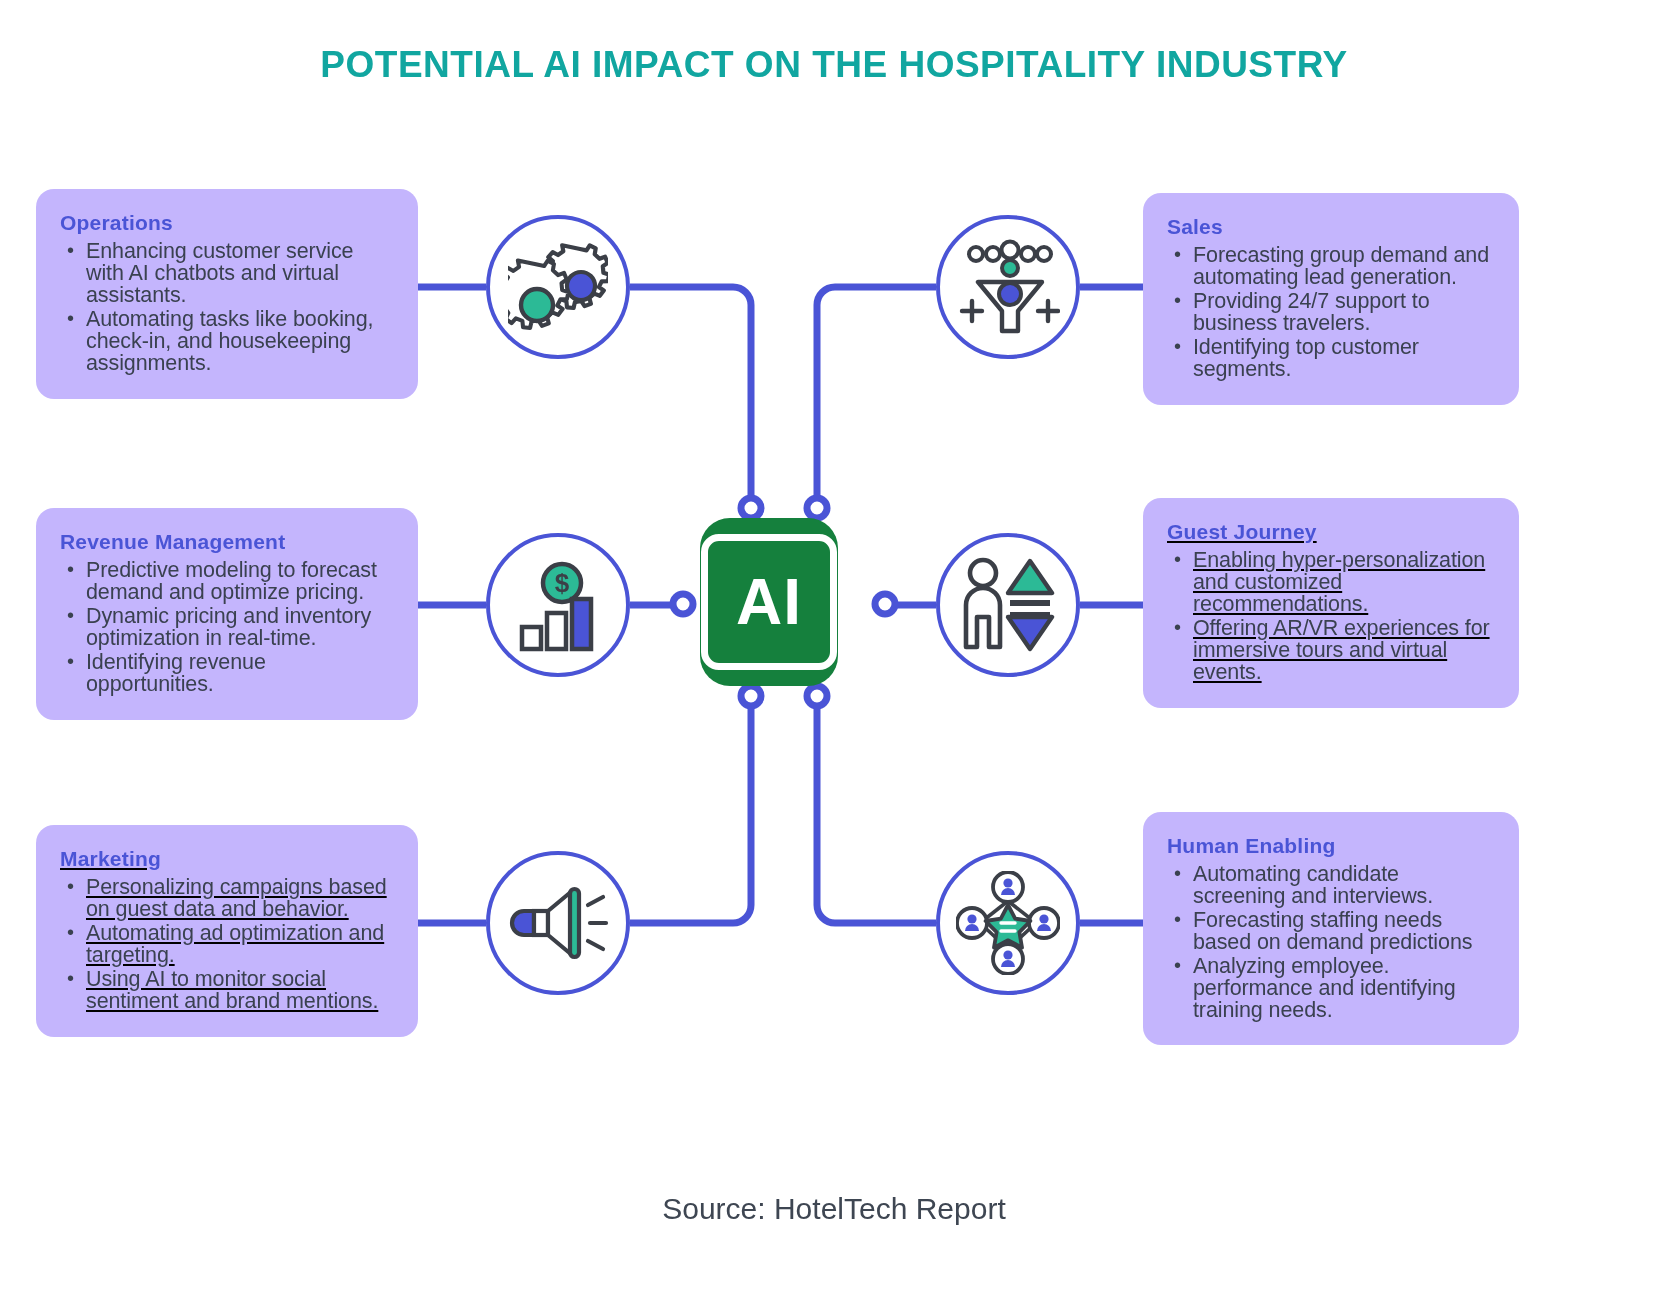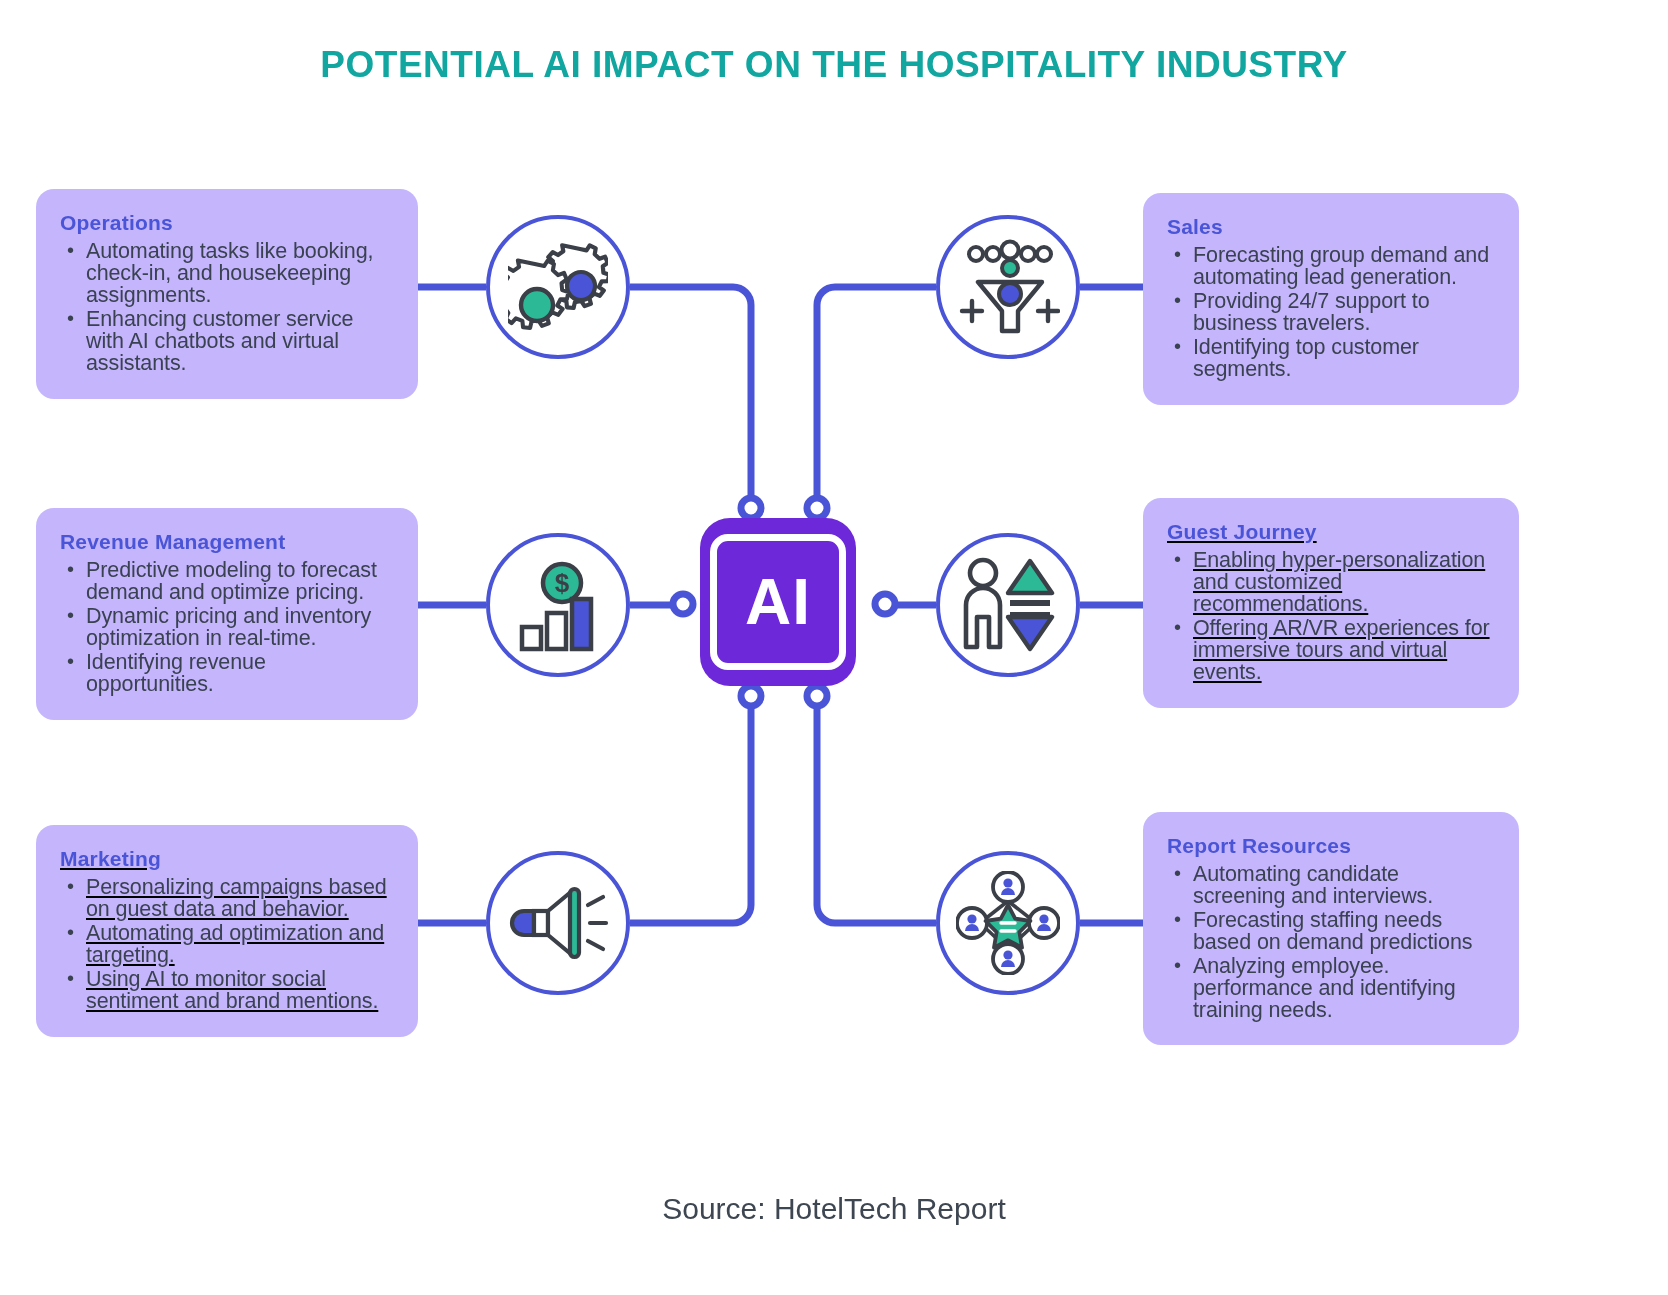--- a/index.html
+++ b/index.html
@@ -123,24 +123,24 @@
   #node-guest      { left: 936px;  top: 533px; }
   #node-hr         { left: 936px;  top: 851px; }
 
   .icon-node svg { display: block; }
 
   
   #ai-chip {
     position: absolute;
     left: 700px;
     top: 518px;
-    width: 156px;
+    width: 138px;
     height: 168px;
     border-radius: 30px;
-    background: #6d28d9;
+    background: #15803d;
     display: flex;
     align-items: center;
     justify-content: center;
     box-sizing: border-box;
   }
   #ai-chip .inner {
     width: 136px;
     height: 136px;
     border-radius: 18px;
     border: 7px solid #ffffff;
@@ -200,22 +200,22 @@
 
   <div id="ai-chip">
     <div class="inner">
       <span class="ai-label">AI</span>
     </div>
   </div>
 
   <div class="card left" id="card-operations">
     <div class="card-title">Operations</div>
     <ul>
+      <li>Enhancing customer service with AI chatbots and virtual assistants.</li>
       <li>Automating tasks like booking, check-in, and housekeeping assignments.</li>
-      <li>Enhancing customer service with AI chatbots and virtual assistants.</li>
     </ul>
   </div>
 
   <div class="card left" id="card-revenue">
     <div class="card-title">Revenue Management</div>
     <ul>
       <li>Predictive modeling to forecast demand and optimize pricing.</li>
       <li>Dynamic pricing and inventory optimization in real-time.</li>
       <li>Identifying revenue opportunities.</li>
     </ul>
@@ -241,21 +241,21 @@
 
   <div class="card right" id="card-guest">
     <div class="card-title">Guest Journey</div>
     <ul>
       <li>Enabling hyper-personalization and customized recommendations.</li>
       <li>Offering AR/VR experiences for immersive tours and virtual events.</li>
     </ul>
   </div>
 
   <div class="card right" id="card-hr">
-    <div class="card-title">Report Resources</div>
+    <div class="card-title">Human Enabling</div>
     <ul>
       <li>Automating candidate screening and interviews.</li>
       <li>Forecasting staffing needs based on demand predictions</li>
       <li>Analyzing employee. performance and identifying training needs.</li>
     </ul>
   </div>
 
   <div class="icon-node" id="node-operations">
     <svg width="100" height="96" viewBox="0 0 100 96">
       <g stroke="#3b3f47" stroke-width="4.2" fill="#ffffff" stroke-linejoin="round">

